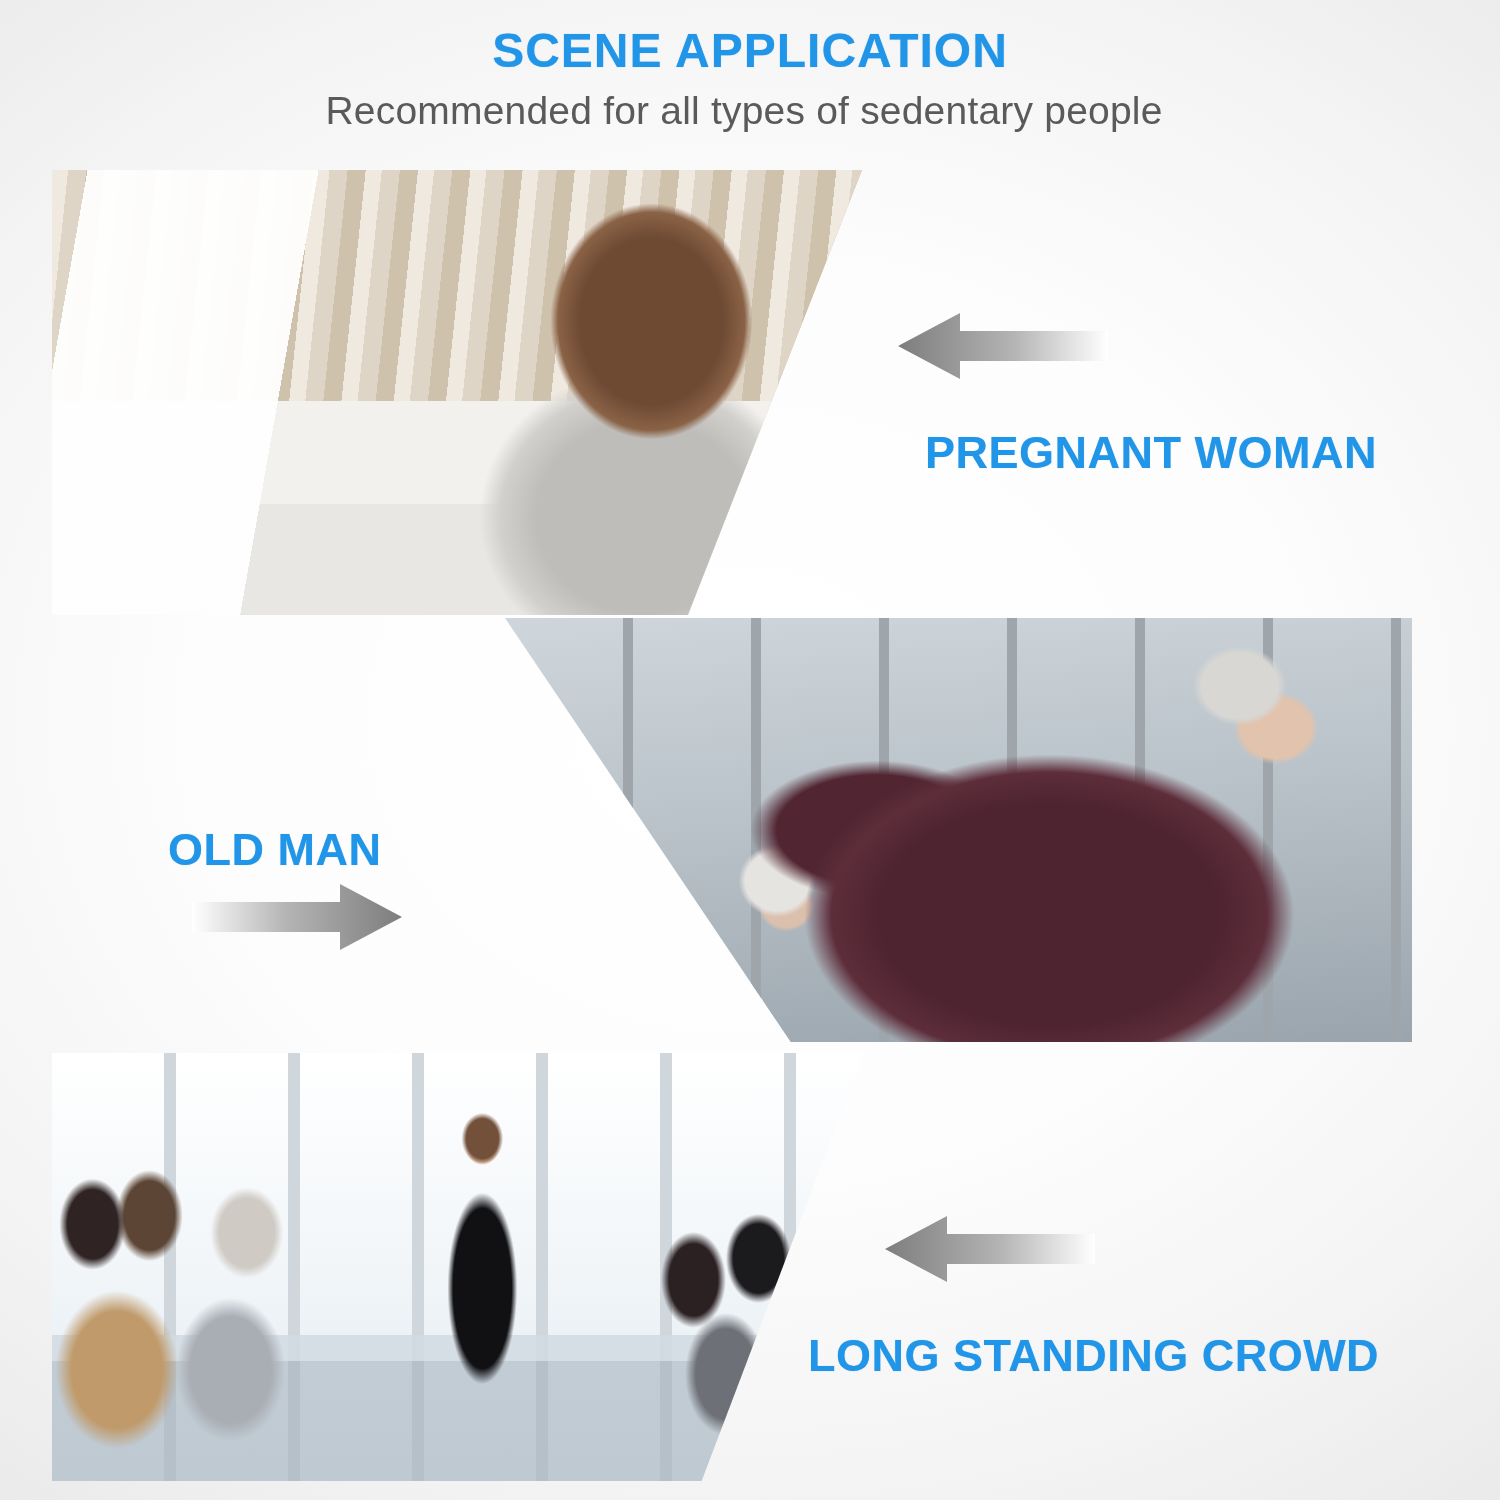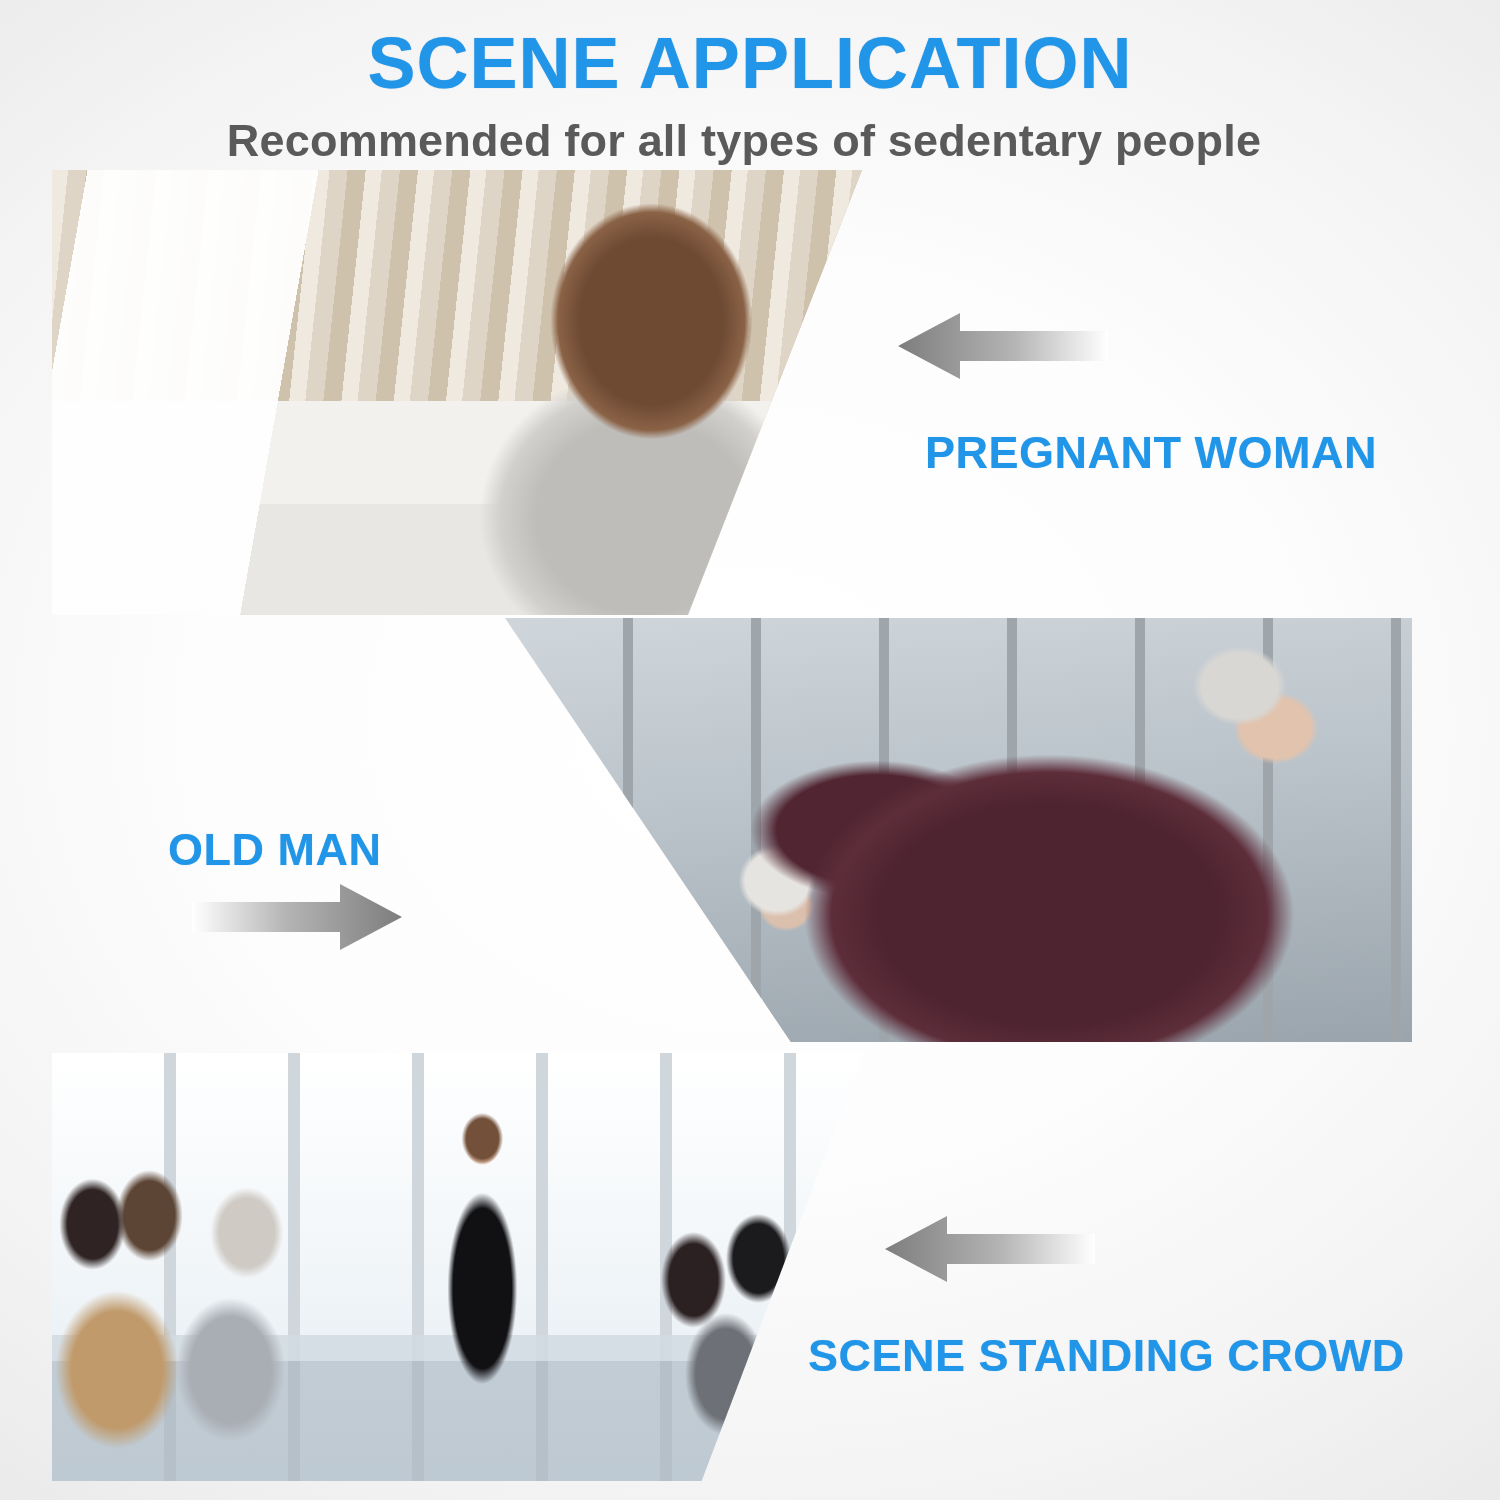--- a/index.html
+++ b/index.html
@@ -23,31 +23,31 @@
   
   #header {
     position: absolute;
     top: 0; left: 0;
     width: 1500px;
     text-align: center;
     padding-top: 26px;
   }
 
   #main-title {
-    font-size: 72px;
+    font-size: 48px;
     font-weight: bold;
     letter-spacing: 1px;
     line-height: 1.05;
     margin: 0;
     text-shadow: 0 0 1px rgba(30,120,200,.45);
   }
 
   #subtitle {
-    font-size: 45px;
-    font-weight: bold;
+    font-size: 39px;
+    font-weight: normal;
     margin: 14px 12px 0 0;
     line-height: 1.1;
     letter-spacing: 0.2px;
   }
 
   
   .panel {
     position: absolute;
     overflow: hidden;
     box-shadow: 0 3px 9px rgba(0,0,0,.22);
@@ -232,15 +232,15 @@
         <stop offset="100%" stop-color="#ffffff"></stop>
       </linearGradient>
     </defs>
     <polygon points="0,33 62,0 62,18 210,18 210,48 62,48 62,66" fill="url(#gradLeft2)"></polygon>
   </svg>
 
   <div class="scene-label" id="label-pregnant" style="color:#2196E8;">PREGNANT WOMAN</div>
 
   <div class="scene-label" id="label-oldman" style="color:#2196E8;">OLD MAN</div>
 
-  <div class="scene-label" id="label-crowd" style="color:#2196E8;">SCENE STANDING CROWD</div>
+  <div class="scene-label" id="label-crowd" style="color:#2196E8;">LONG STANDING CROWD</div>
 
 </div>
 
 </body></html>

